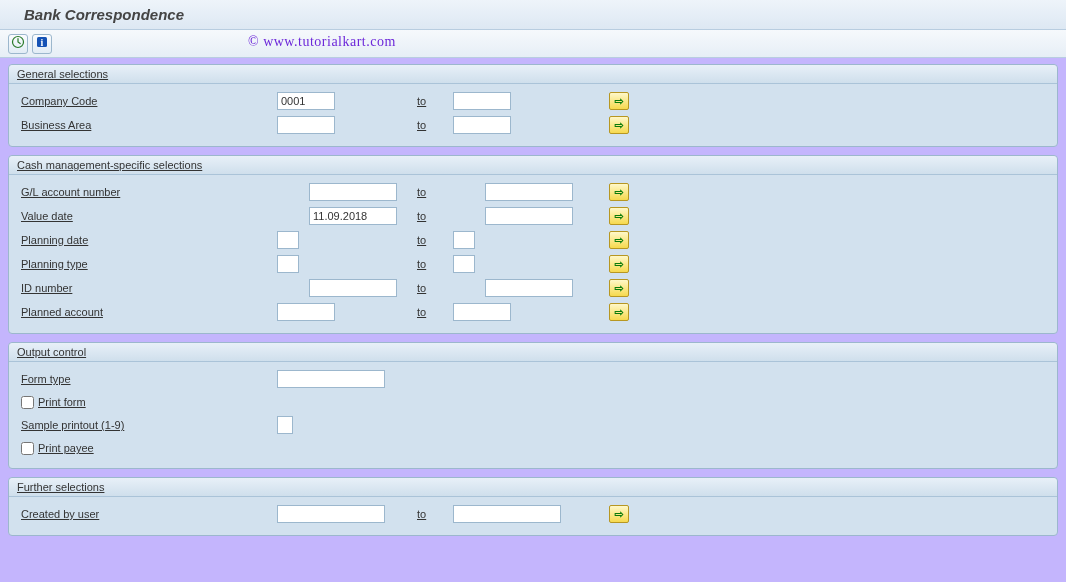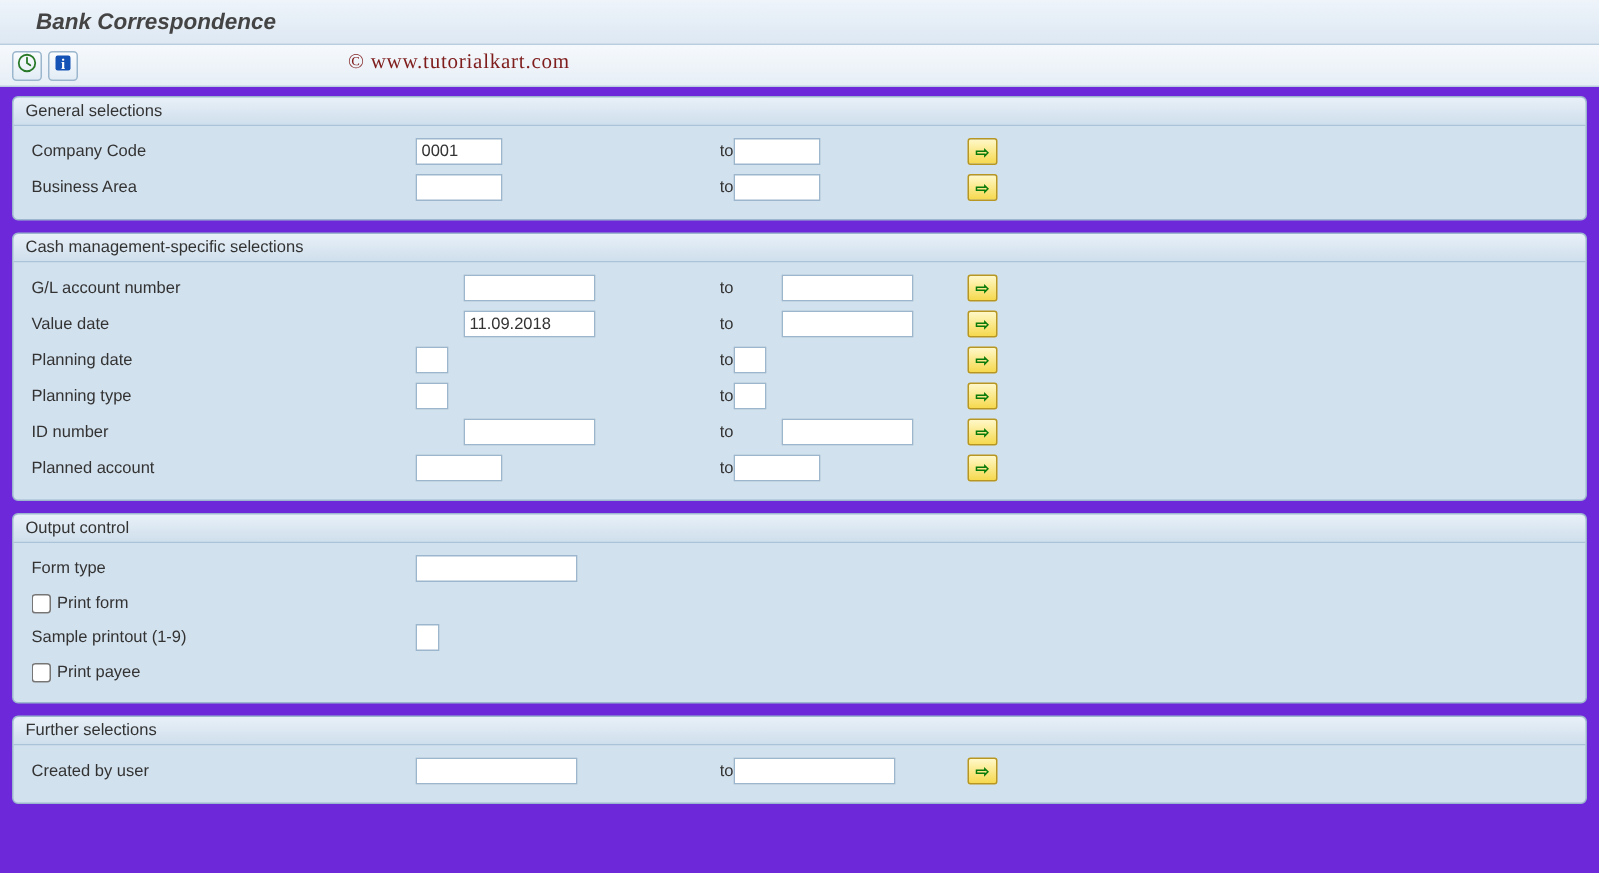--- a/index.html
+++ b/index.html
@@ -37,24 +37,25 @@
       display: inline-flex;
       align-items: center;
       justify-content: center;
       background: linear-gradient(to bottom, #fafcfe, #e2ecf5);
       border: 1px solid #9cb7cd;
       border-radius: 3px;
       cursor: pointer;
       font-size: 12px;
     }
     .main-area {
-      background: #6d28d9;
+      background: #c4b5fd;
       padding: 6px 8px;
       height: calc(100% - 58px);
       overflow: auto;
+      text-decoration: underline;
     }
     .group {
       border: 1px solid #9cb7cd;
       border-radius: 4px;
       background: #d2e1ee;
       margin-bottom: 8px;
     }
     .group-header {
       background: linear-gradient(to bottom, #e8f0f8, #cfdfec);
       border-bottom: 1px solid #aac3d8;
@@ -71,21 +72,21 @@
       align-items: center;
       height: 22px;
       margin-bottom: 2px;
     }
     .lbl {
       width: 260px;
       padding-left: 4px;
       color: #333;
     }
     .cell-from { width: 140px; }
-    .cell-to-lbl { width: 36px; text-align: right; margin-left: 36px; }
+    .cell-to-lbl { width: 36px; text-align: left; }
     .cell-to { width: 140px; }
     .cell-multi { width: 40px; padding-left: 16px; }
     input.txt {
       height: 18px;
       border: 1px solid #9cb7cd;
       background: #fff;
       padding: 1px 3px;
       font-size: 11px;
       font-family: inherit;
       color: #333;
@@ -112,23 +113,23 @@
       width: 13px;
       height: 13px;
       margin-right: 4px;
       vertical-align: middle;
     }
     .chk-row { height: 20px; }
     .chk-label { display: inline-flex; align-items: center; padding-left: 4px; }
     .watermark {
       position: absolute;
       top: 34px;
-      left: 232px;
+      left: 248px;
       font-size: 14px;
-      color: #7f1d1d;
+      color: #6d28d9;
       font-family: Georgia, serif;
       pointer-events: none;
       letter-spacing: 0.5px;
     }
   </style>
 </head>
 <body>
 
 <div class="page-title-bar">Bank Correspondence</div>
 

